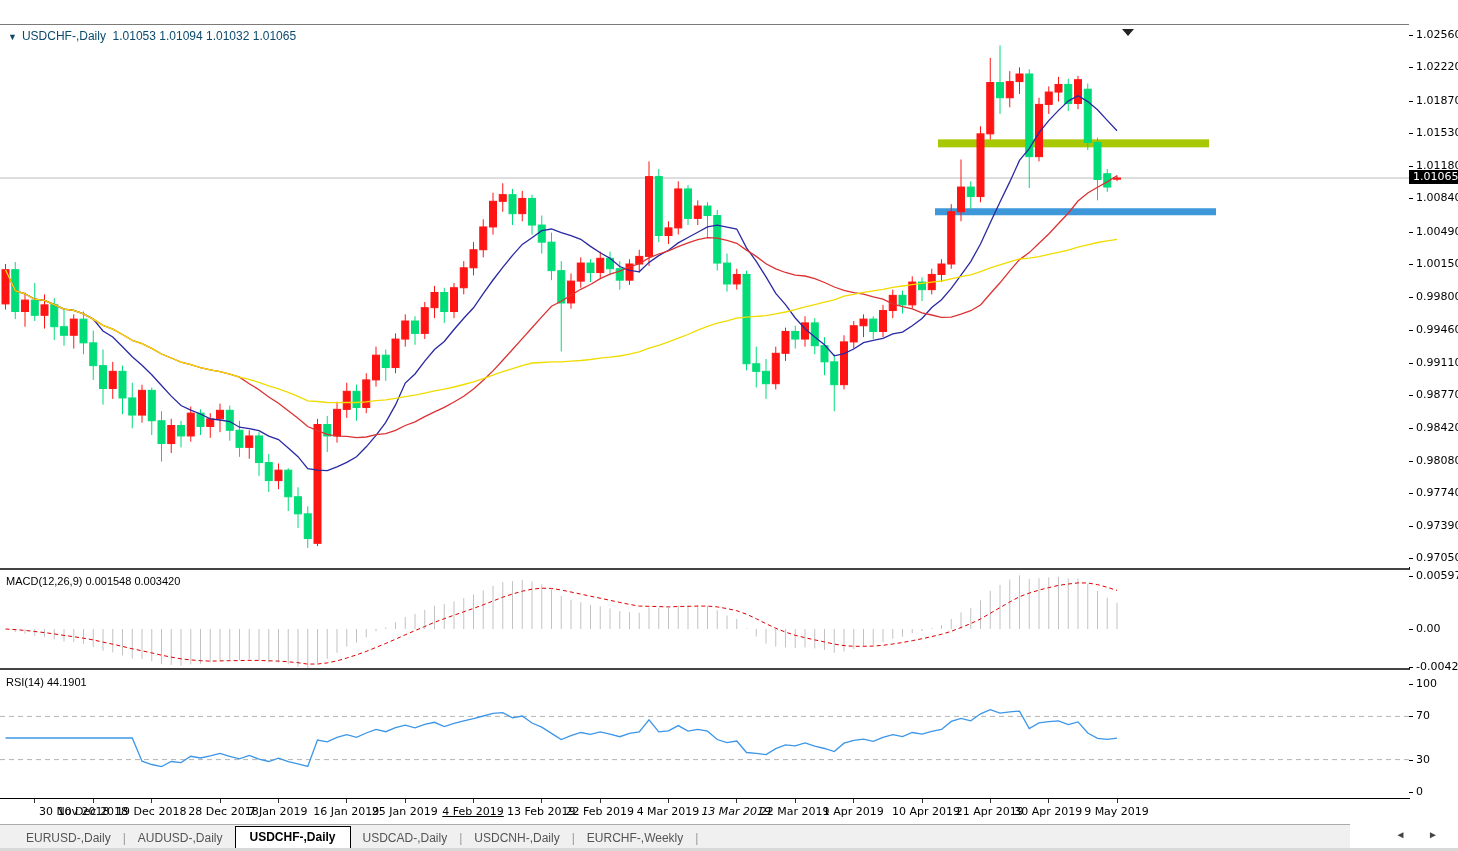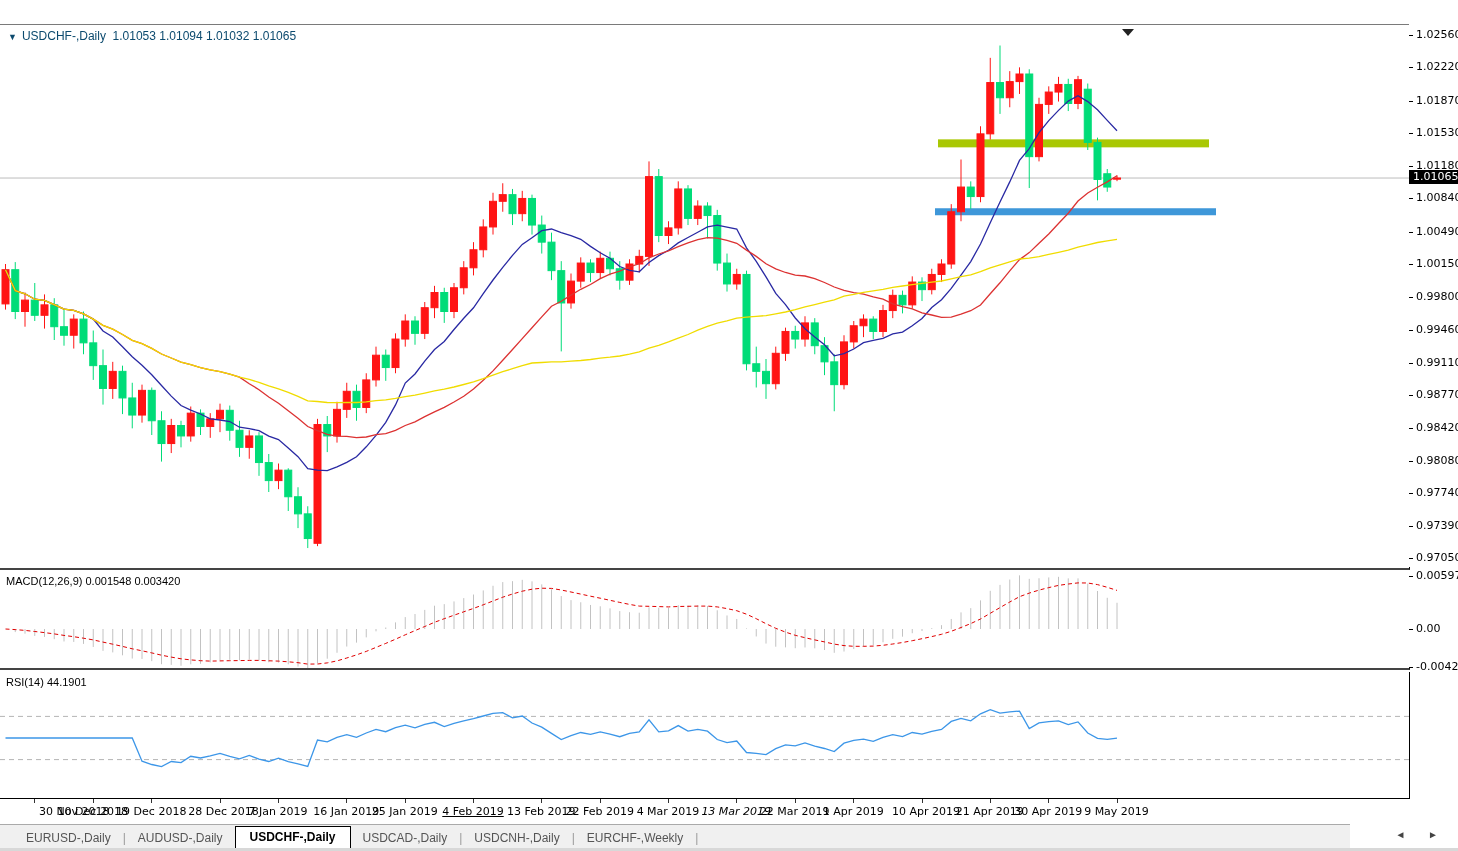--- a/index.html
+++ b/index.html
@@ -467,20 +467,30 @@
     </div>
 
   <div id="rsi-label" class="ind-label">RSI(14) 44.1901</div>
   <div id="rsi-panel" class="panel">
     <svg id="rsi-svg" width="1409" height="126">
         <line x1="0" y1="44.400000000000006" x2="1409" y2="44.400000000000006" stroke="#b4b4b4" stroke-width="1" stroke-dasharray="5 4"></line>
         <line x1="0" y1="87.60000000000001" x2="1409" y2="87.60000000000001" stroke="#b4b4b4" stroke-width="1" stroke-dasharray="5 4"></line>
         <polyline points="5.5,66.0 15.25,66.0 25,66.0 34.75,66.0 44.5,66.0 54.25,66.0 64,66.0 73.75,66.0 83.5,66.0 93.25,66.0 103,66.0 112.75,66.0 122.5,66.0 132.25,66.0 142,89.2 151.75,92.5 161.5,94.6 171.25,89.5 181,90.6 190.75,84.3 200.5,86.0 210.25,83.9 220,81.4 229.75,84.4 239.5,86.8 249.25,83.4 259,87.2 268.75,89.5 278.5,86.2 288.25,89.7 298,91.8 307.75,94.4 317.5,68.1 327.25,69.9 337,65.4 346.75,62.6 356.5,65.4 366.25,61.0 376,57.4 385.75,59.7 395.5,55.6 405.25,53.2 415,55.8 424.75,52.3 434.5,50.3 444.25,54.6 454,51.3 463.75,48.8 473.5,46.6 483.25,44.0 493,41.3 502.75,40.6 512.5,45.8 522.25,44.0 532,51.0 541.75,55.1 551.5,61.4 561.25,67.5 571,63.6 580.75,60.5 590.5,62.4 600.25,59.9 610,62.2 619.75,64.7 629.5,61.4 639.25,60.0 649,47.8 658.75,59.9 668.5,58.8 678.25,53.6 688,59.1 697.75,57.4 707.5,59.2 717.25,67.5 727,70.7 736.75,69.0 746.5,80.5 756.25,81.3 766,82.6 775.75,76.7 785.5,72.8 795.25,73.9 805,70.9 814.75,74.2 824.5,76.5 834.25,79.6 844,71.2 853.75,68.3 863.5,67.2 873.25,69.3 883,65.4 892.75,62.7 902.5,64.6 912.25,60.5 922,62.1 931.75,59.3 941.5,57.4 951.25,49.4 961,46.4 970.75,48.8 980.5,41.8 990.25,37.6 1000,41.2 1009.75,39.8 1019.5,39.1 1029.25,56.6 1039,50.9 1048.75,49.6 1058.5,48.9 1068.25,52.6 1078,49.9 1087.75,61.0 1097.5,66.4 1107.25,67.4 1117,66.1" fill="none" stroke="#3c96e8" stroke-width="1.3"></polyline>
       </svg>
   </div>
+  <div id="rsi-axis" class="axis">
+      <div class="axis-tick" style="top: 12px;"></div>
+      <div class="axis-label" style="top: 5px;">100</div>
+      <div class="axis-tick" style="top: 44.4px;"></div>
+      <div class="axis-label" style="top: 37.4px;">70</div>
+      <div class="axis-tick" style="top: 87.6px;"></div>
+      <div class="axis-label" style="top: 80.6px;">30</div>
+      <div class="axis-tick" style="top: 120px;"></div>
+      <div class="axis-label" style="top: 113px;">0</div>
+    </div>
 
   <div id="date-axis">
       <div class="date-tick" style="left: 34.25px;"></div>
       <div class="date-label" style="left: 34.25px; margin-left: 40px;">30 Nov 2018</div>
       <div class="date-tick" style="left: 92.75px;"></div>
       <div class="date-label" style="left: 92.75px;">10 Dec 2018</div>
       <div class="date-tick" style="left: 151.25px;"></div>
       <div class="date-label" style="left: 151.25px;">19 Dec 2018</div>
       <div class="date-tick" style="left: 219.5px;"></div>
       <div class="date-label" style="left: 219.5px; padding-left: 8px;">28 Dec 2018</div>

